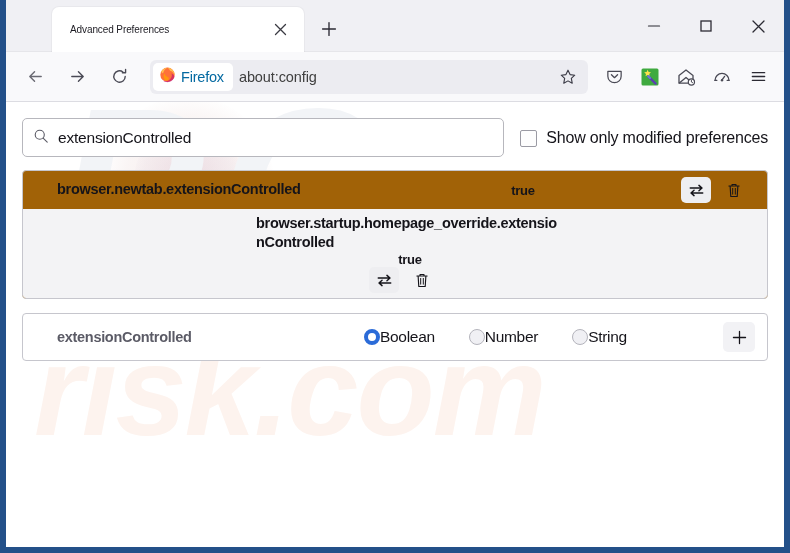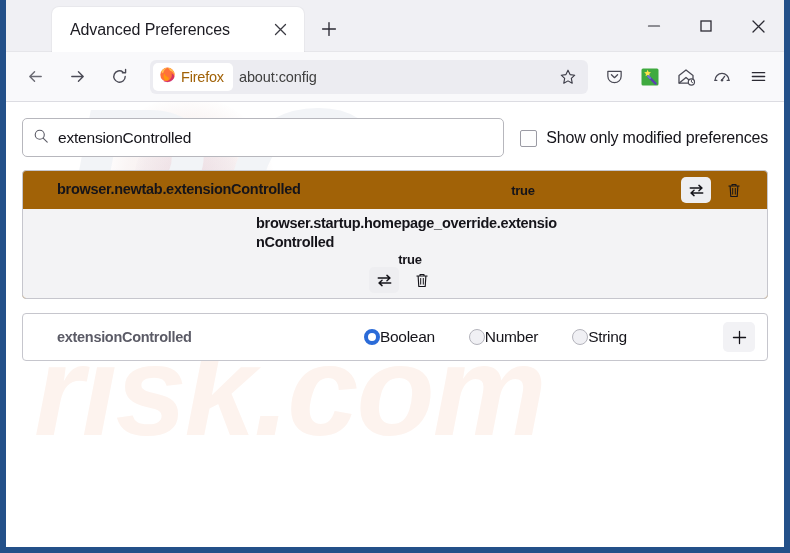--- a/index.html
+++ b/index.html
@@ -35,21 +35,21 @@
     width: 252px; height: 45px;
     background: #ffffff;
     border-radius: 7px 7px 0 0;
     box-shadow: 0 0 0 1px rgba(0,0,0,0.03);
     display: flex;
     align-items: center;
     padding: 0 12px 0 18px;
   }
   #tab-title {
     flex: 1;
-    font-size: 16px;
+    font-size: 10px;
     color: #1c1b22;
     white-space: nowrap;
     overflow: hidden;
     text-overflow: ellipsis;
     letter-spacing: -0.1px;
   }
   .tab-close {
     width: 24px; height: 24px;
     display: flex; align-items: center; justify-content: center;
     border-radius: 4px;
@@ -111,21 +111,21 @@
     background: #ffffff;
     border-radius: 5px;
     display: flex;
     align-items: center;
     gap: 5px;
     padding: 0 9px 0 6px;
     margin-right: 6px;
   }
   #firefox-badge-label {
     font-size: 14.5px;
-    color: #a16207;
+    color: #0369a1;
     letter-spacing: -0.2px;
   }
   #url-text {
     flex: 1;
     font-size: 14.5px;
     color: #404040;
     letter-spacing: -0.1px;
   }
   #star-btn {
     width: 28px; height: 28px;

